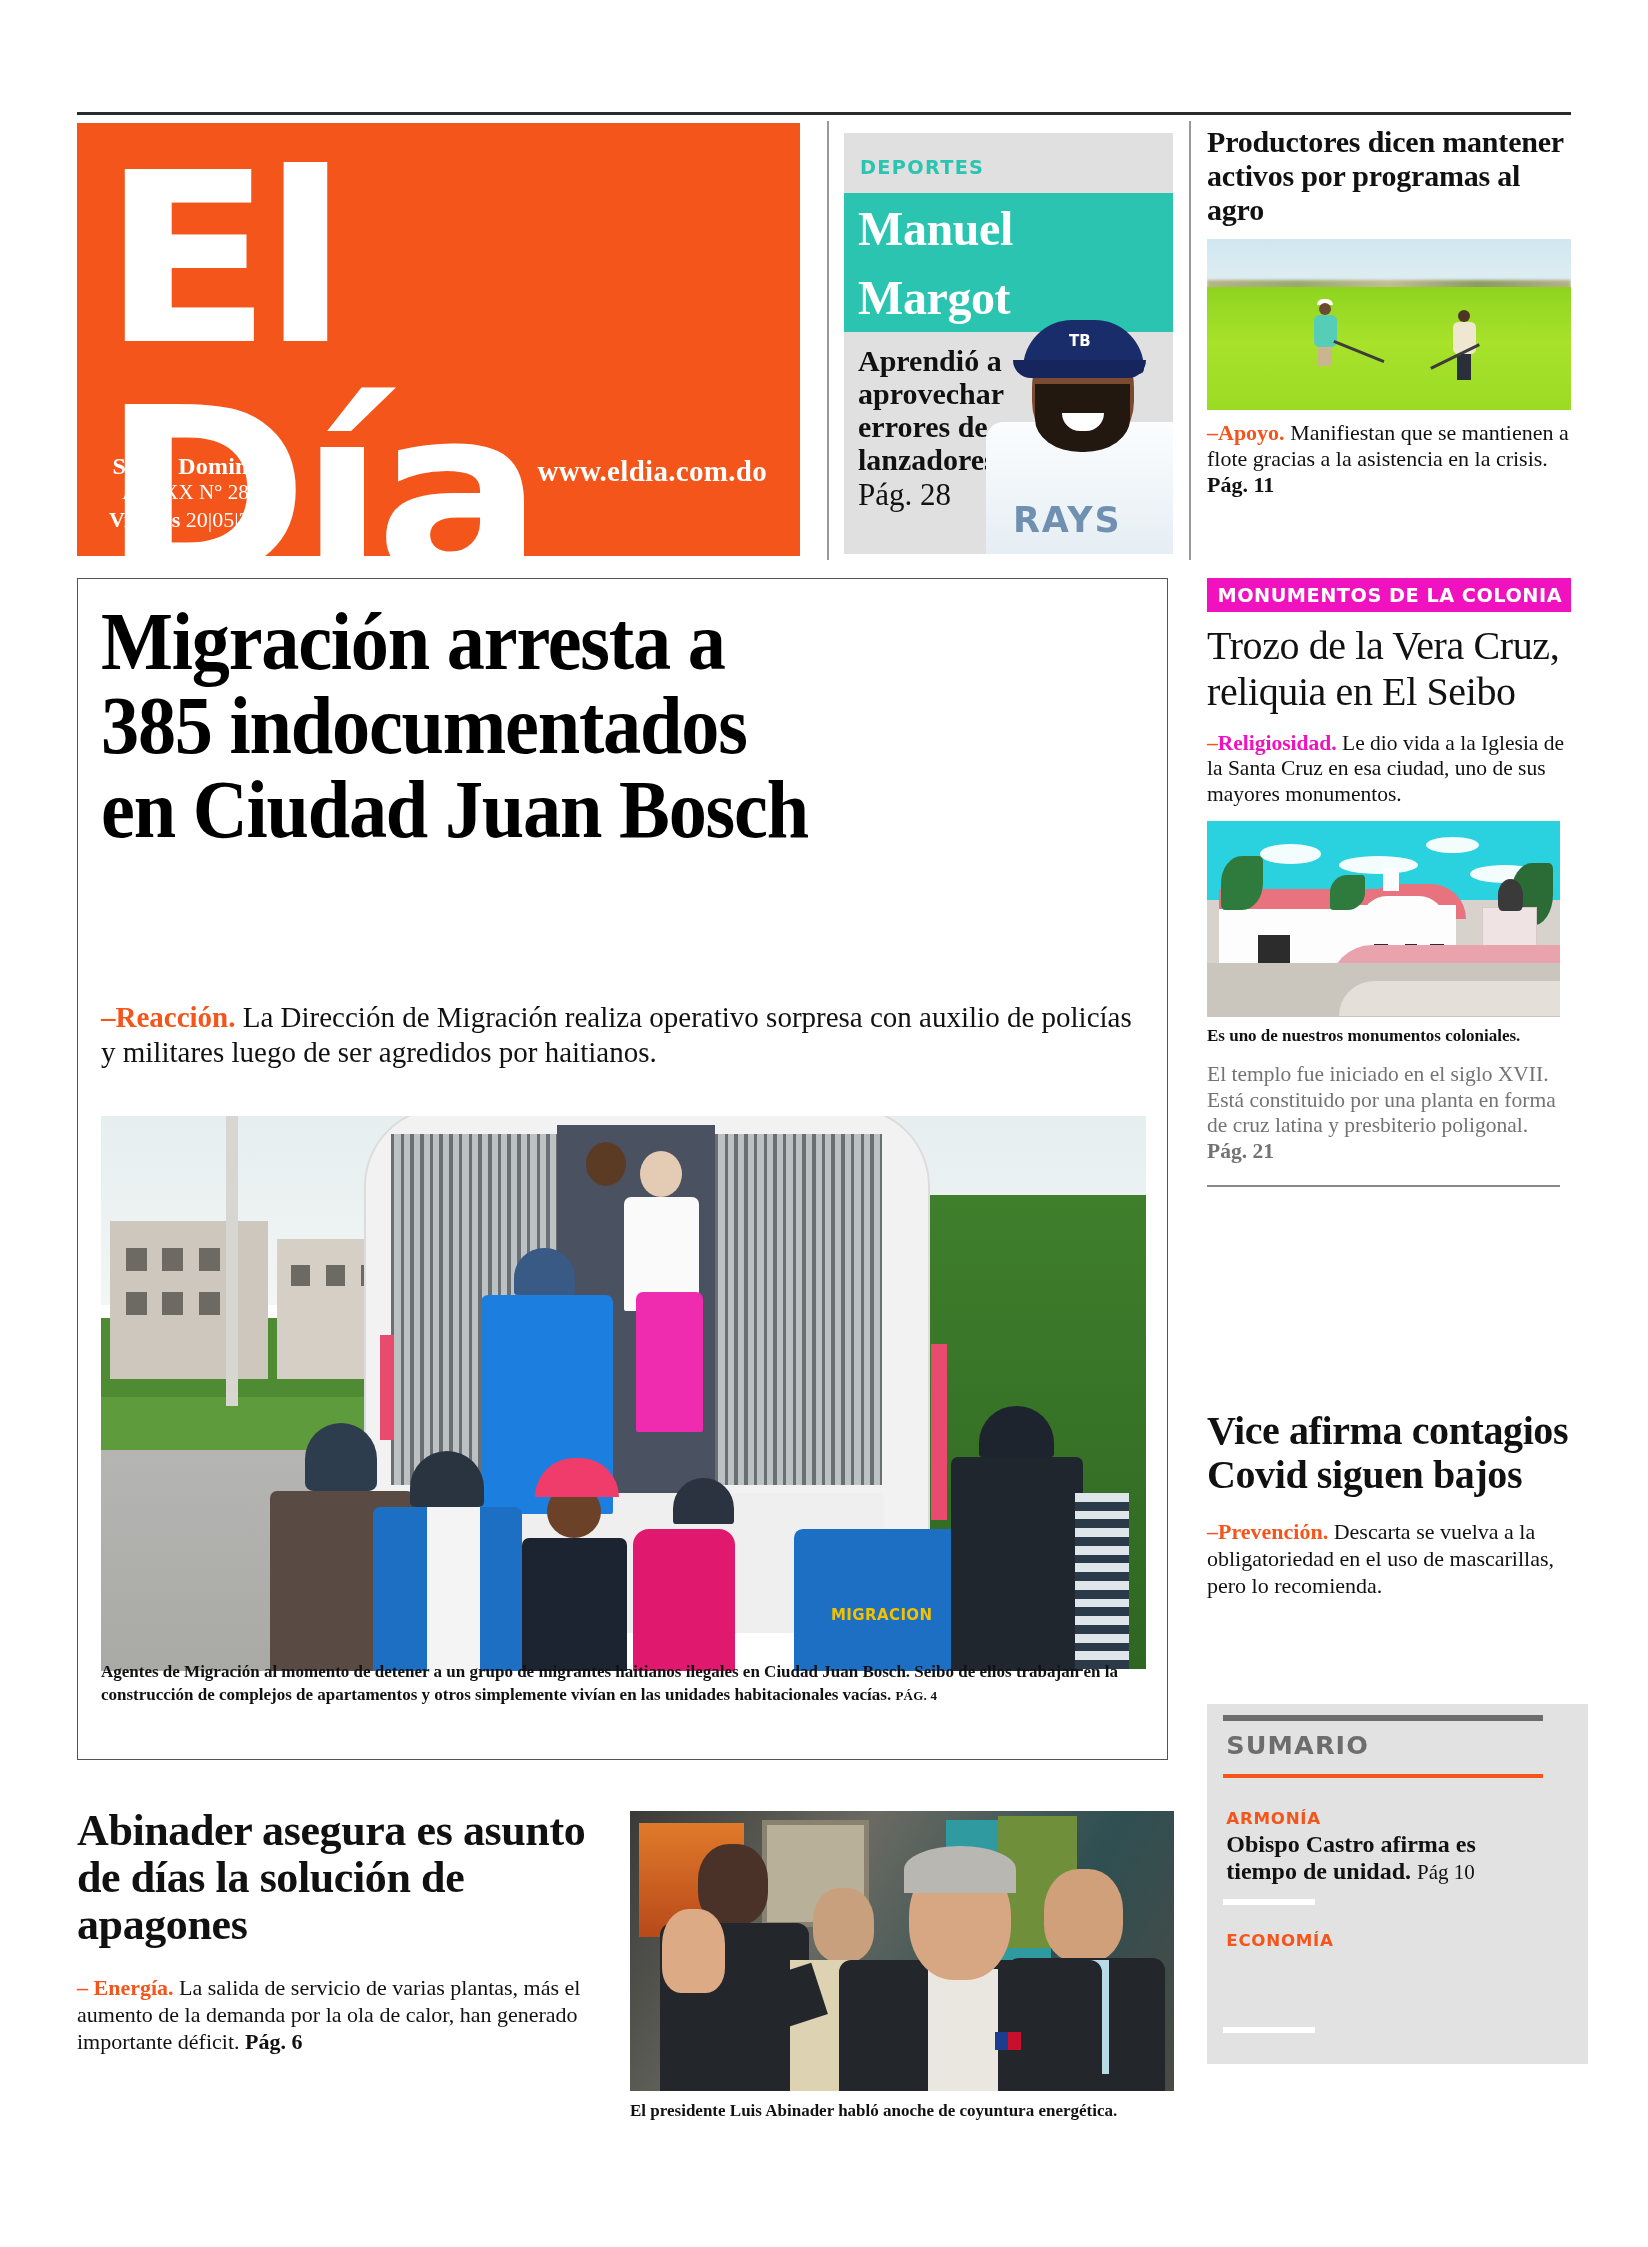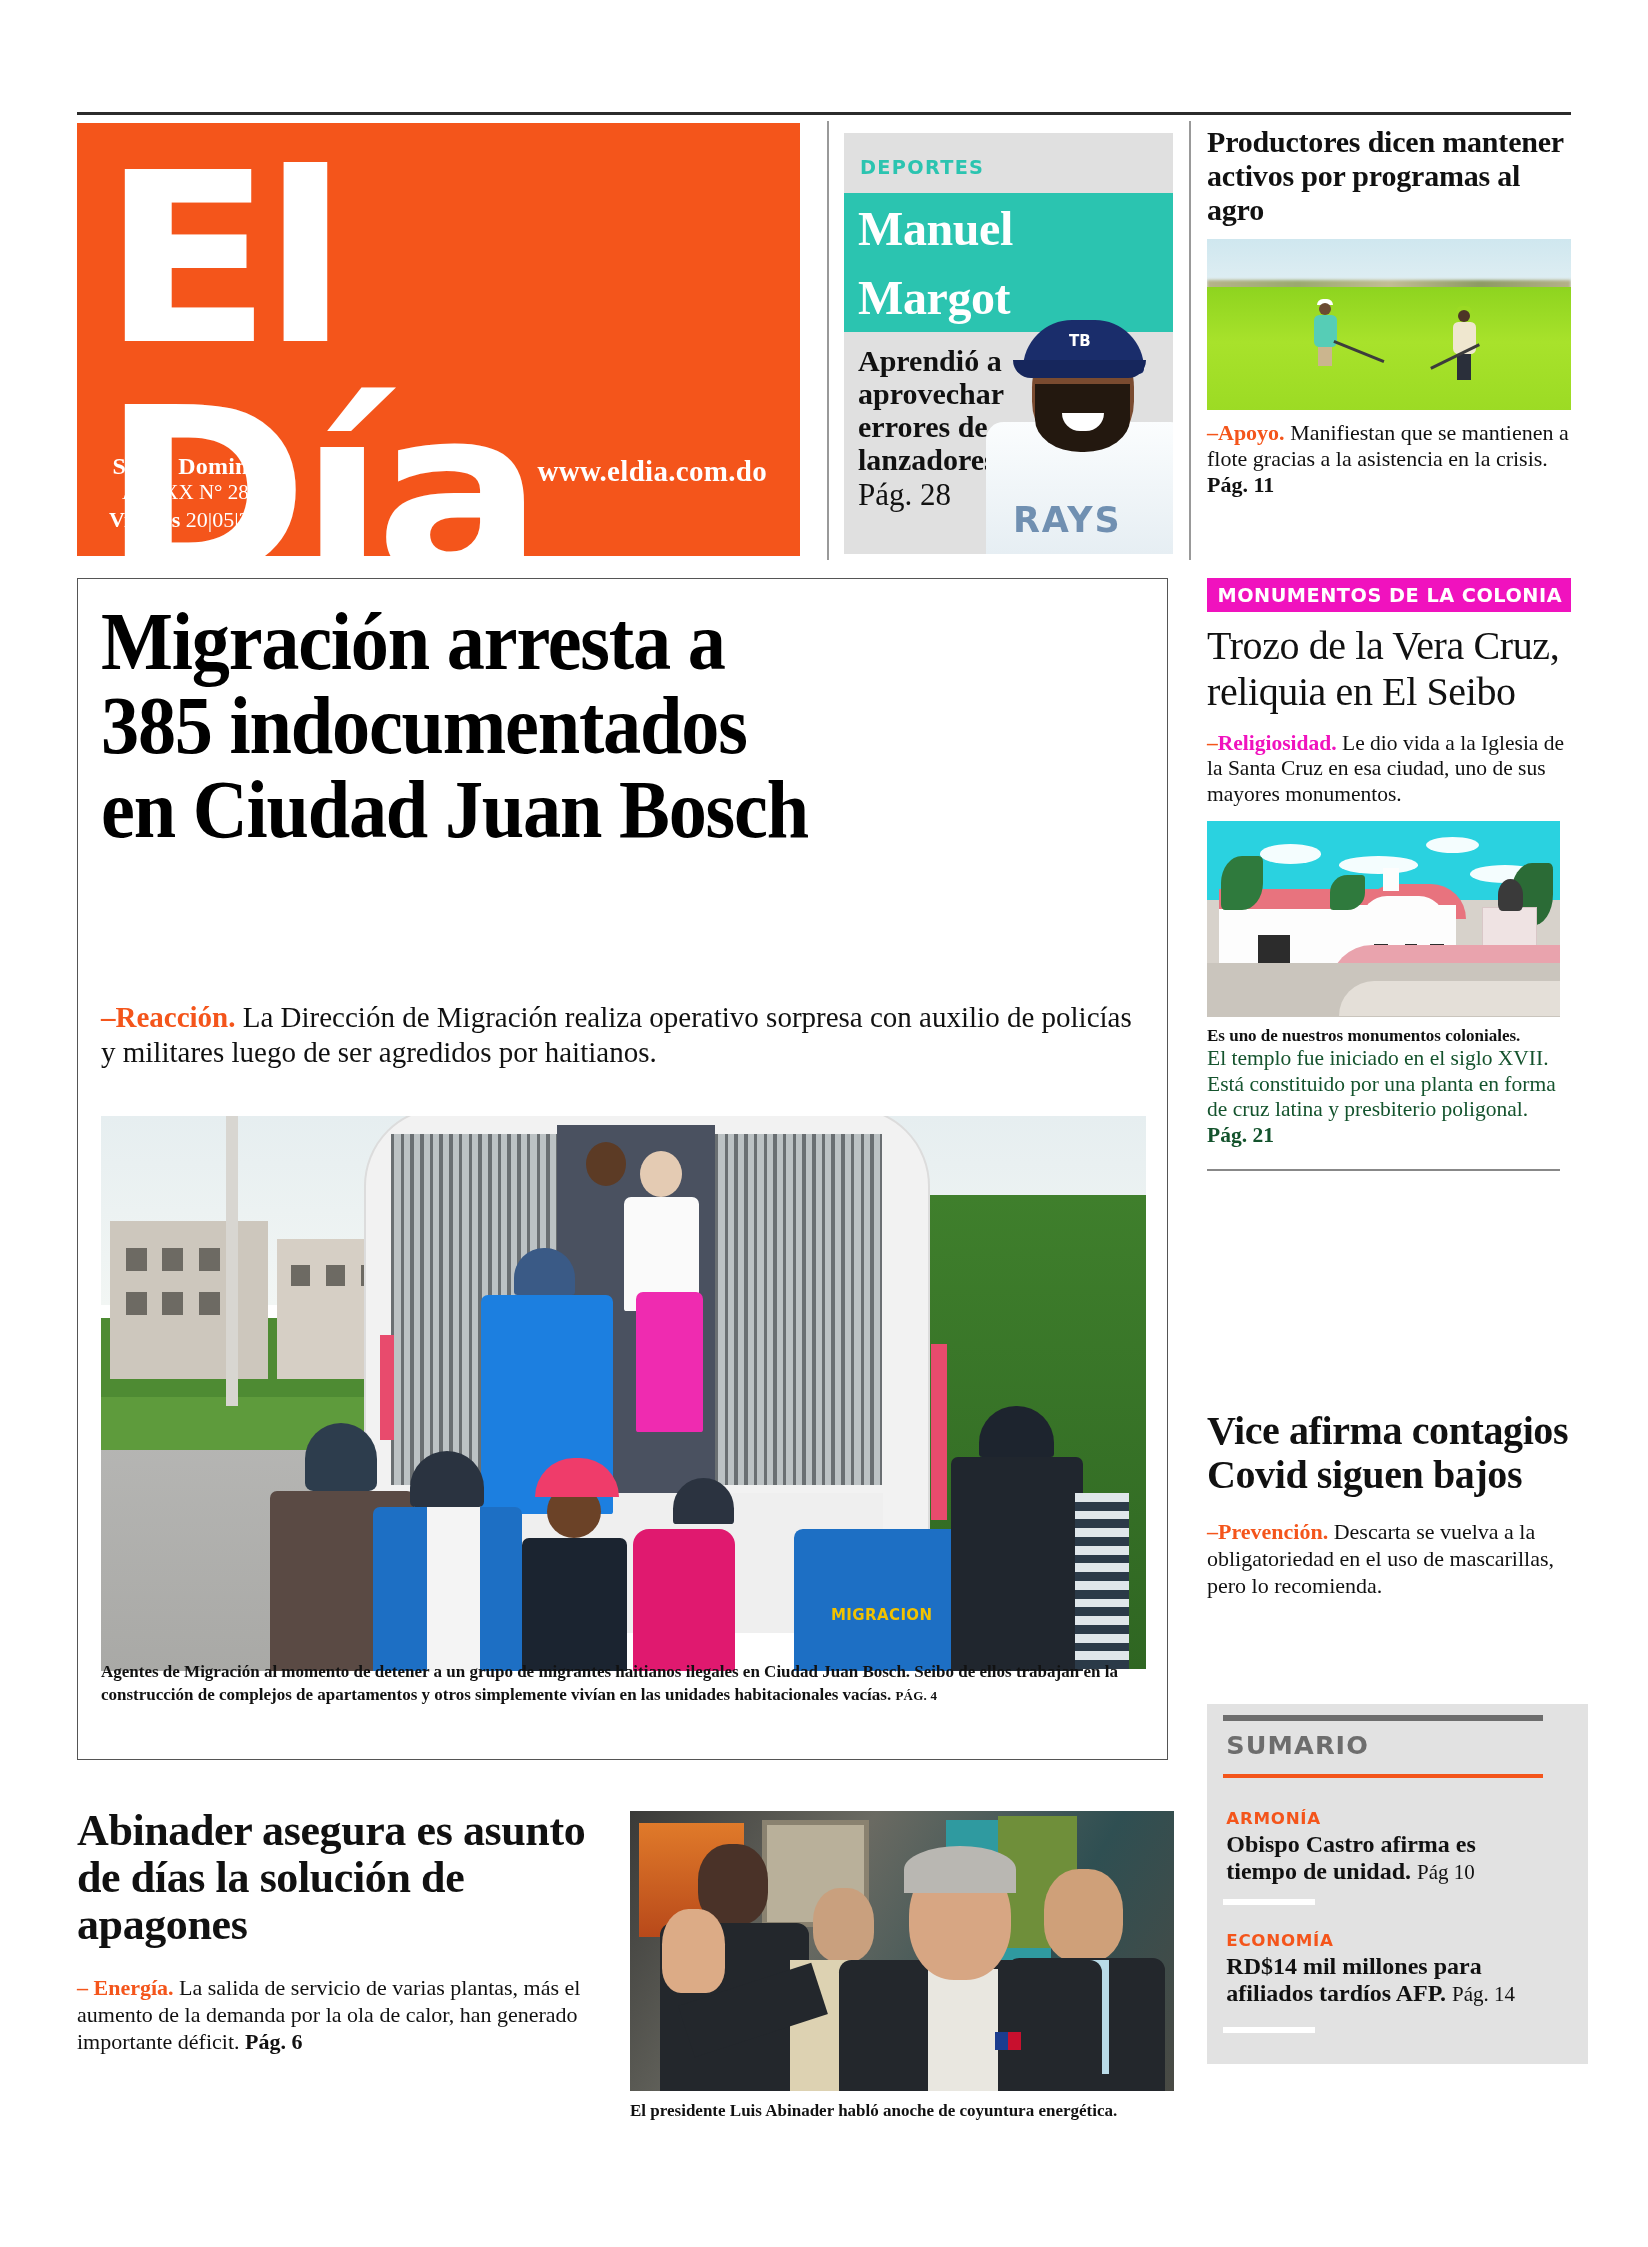--- a/index.html
+++ b/index.html
@@ -70,21 +70,21 @@
   .main-cap .pg{font-weight:bold;font-size:13px;letter-spacing:0.2px;}
 
   
   .rcol{position:absolute;left:1207px;top:578px;width:364px;}
   .banner{background:#f012be;color:#fff;font-family:"DejaVu Sans",sans-serif;font-weight:bold;
     font-size:19.3px;letter-spacing:0.5px;padding:6.1px 8.8px 5.3px 10.5px;display:inline-block;}
   .r-head{margin-top:10.5px;font-family:"Liberation Serif",serif;font-size:40px;line-height:46px;color:#111;letter-spacing:-0.4px;}
   .r-deck{margin-top:16px;font-family:"Liberation Serif",serif;font-size:21.5px;line-height:25.5px;color:#111;}
   .r-photo{margin-top:14px;width:353px;height:196px;overflow:hidden;position:relative;}
   .r-cap{margin-top:8px;font-family:"Liberation Serif",serif;font-weight:bold;font-size:17px;line-height:21px;color:#111;}
-  .r-body{font-family:"Liberation Serif",serif;font-size:21.5px;line-height:25.5px;color:#14532d;}
+  .r-body{margin-top:16px;font-family:"Liberation Serif",serif;font-size:21.5px;line-height:25.5px;color:#737373;}
   .hr{margin:21px 0 0 0;width:353px;height:1.8px;background:#888;}
 
   .covid{position:absolute;left:1207px;top:1409px;width:364px;}
   .covid-head{font-family:"Liberation Serif",serif;font-weight:bold;font-size:40px;line-height:44px;color:#111;letter-spacing:-0.4px;}
   .covid-deck{margin-top:21px;font-family:"Liberation Serif",serif;font-size:22px;line-height:27px;color:#111;}
   .covid-body{margin-top:17.6px;font-family:"Liberation Serif",serif;font-size:22px;line-height:27px;color:#111;}
 
   
   .sumario{position:absolute;left:1207px;top:1704px;width:381px;height:360px;background:#e2e2e2;}
   .sum-topbar{position:absolute;left:16px;top:10.5px;width:320px;height:6.1px;background:#6d6d6d;}
@@ -382,23 +382,20 @@
     <div class="sum-item" style="top:104px;">
       <div class="sum-kick">ARMONÍA</div>
       <div class="sum-text">
         <span>Obispo Castro afirma es tiempo de unidad. </span><span class="pg">Pág 10</span>
       </div>
     </div>
     <div class="sum-white" style="top:195px;"></div>
 
     <div class="sum-item" style="top:226px;">
       <div class="sum-kick">ECONOMÍA</div>
-      <div class="sum-text">
-        <span>RD$14 mil millones para afiliados tardíos AFP. </span><span class="pg">Pág. 14</span>
-      </div>
     </div>
     <div class="sum-white" style="top:323px;"></div>
   </div>
 
   <div class="apagon">
     <div class="apagon-head">Abinader asegura es asunto de días la solución de apagones</div>
     <div class="apagon-deck">
       <span class="dash">–</span> <span class="tag-orange">Energía.</span><span> La salida de servicio de varias plantas, más el aumento de la demanda por la ola de calor, han generado importante déficit. </span><b>Pág. 6</b>
     </div>
   </div>

